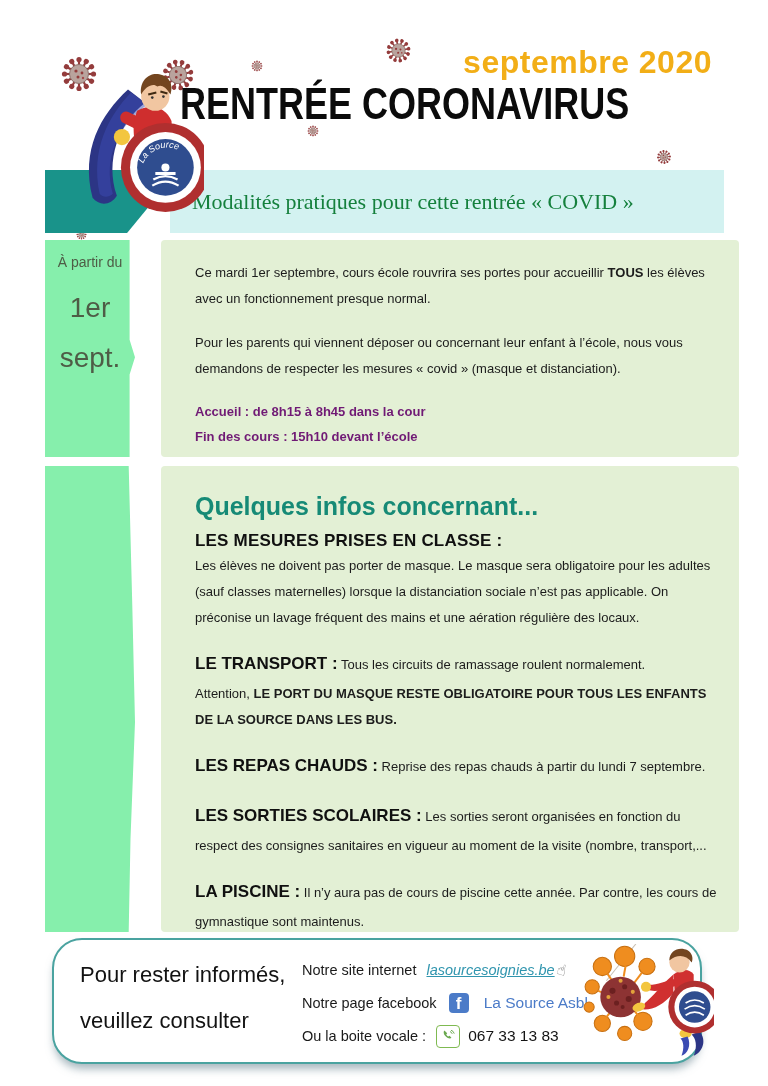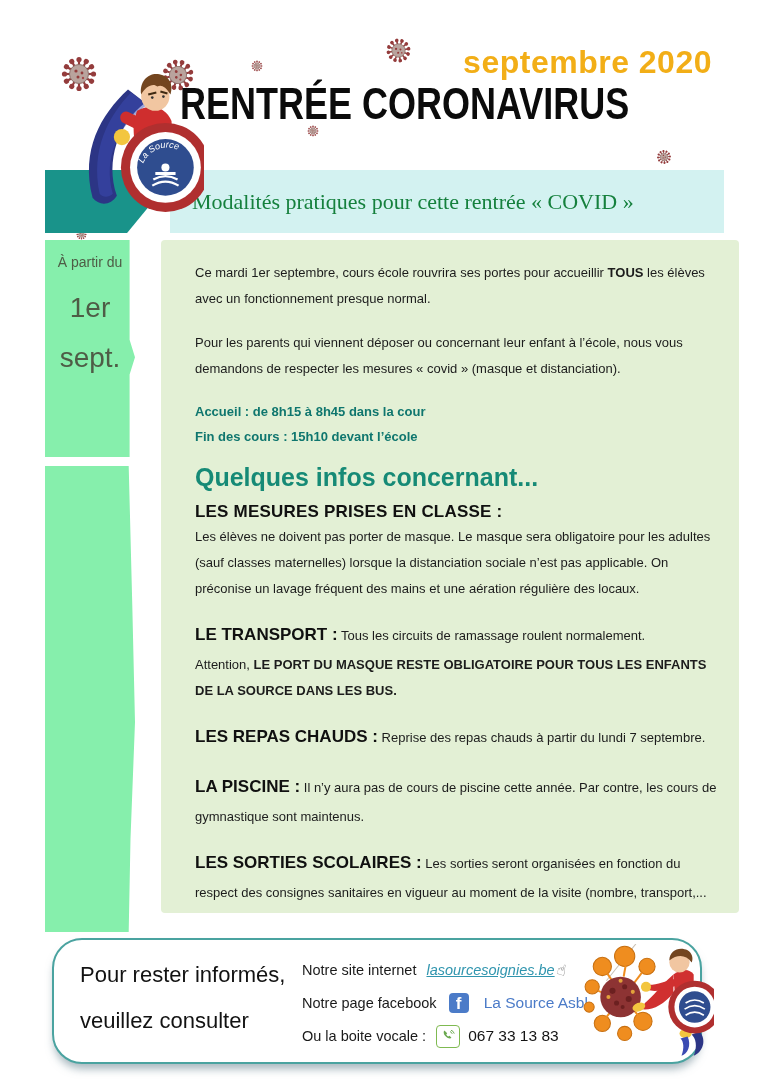--- a/index.html
+++ b/index.html
@@ -40,25 +40,25 @@
   .sb1 .sb-date2{margin-top:18px;font-size:28px;}
   .sb2{
     top:466px;height:466px;
     clip-path:polygon(0 0,93% 0,97% 30%,100% 55%,95% 80%,93% 100%,0 100%);
   }
   .content{
     position:absolute;left:161px;width:578px;background:#e3f0d5;box-sizing:border-box;
     border-radius:4px;
   }
   .c1{top:240px;height:217px;padding:12px 22px 0 34px;}
-  .c2{top:447px;height:466px;padding:10px 20px 0 34px;overflow:hidden;}
+  .c2{top:466px;height:466px;padding:20px 20px 0 34px;overflow:hidden;}
   .body-p{font-size:13px;line-height:2.0;margin:0;color:#1c1c1c;}
   .mt1{margin-top:8px;}
   .mt2{margin-top:18px;}
-  .schedule{font-size:13px;font-weight:700;line-height:1.9;color:#0f766e;}
+  .schedule{font-size:13px;font-weight:700;line-height:1.9;color:#701a75;}
   .schedule-group{margin-top:18px;}
   .infos-heading{margin:6px 0 0 0;font-size:25px;font-weight:700;color:#168a76;}
   .item{margin-top:16px;}
   .item-first{margin-top:10px;}
   .item-title{font-size:17px;font-weight:800;color:#101010;letter-spacing:.2px;}
   .item-body{font-size:13px;line-height:2.0;margin:2px 0 0 0;}
   .inline-title{font-size:17px;font-weight:700;color:#101010;}
   .bold{font-weight:700;}
   
   .footer-box{
@@ -241,25 +241,25 @@
 
     <div class="item">
       <p class="item-body"><span class="inline-title">LE TRANSPORT :</span> <span>Tous les circuits de ramassage roulent normalement.</span><br><span>Attention, </span><span class="bold">LE PORT DU MASQUE RESTE OBLIGATOIRE POUR TOUS LES ENFANTS DE LA SOURCE DANS LES BUS.</span></p>
     </div>
 
     <div class="item">
       <p class="item-body"><span class="inline-title">LES REPAS CHAUDS :</span> <span>Reprise des repas chauds à partir du lundi 7 septembre.</span></p>
     </div>
 
     <div class="item">
+      <p class="item-body"><span class="inline-title">LES SORTIES SCOLAIRES :</span> <span>Les sorties seront organisées en fonction du respect des consignes sanitaires en vigueur au moment de la visite (nombre, transport,...</span></p>
+    </div>
+
+    <div class="item">
       <p class="item-body"><span class="inline-title">LA PISCINE :</span> <span>Il n’y aura pas de cours de piscine cette année. Par contre, les cours de gymnastique sont maintenus.</span></p>
-    </div>
-
-    <div class="item">
-      <p class="item-body"><span class="inline-title">LES SORTIES SCOLAIRES :</span> <span>Les sorties seront organisées en fonction du respect des consignes sanitaires en vigueur au moment de la visite (nombre, transport,...</span></p>
     </div>
 
   </div>
 
   <div class="footer-box">
     <div class="footer-intro">
       <div>Pour rester informés,</div>
       <div class="l2">veuillez consulter</div>
     </div>
     <div class="footer-rows">

